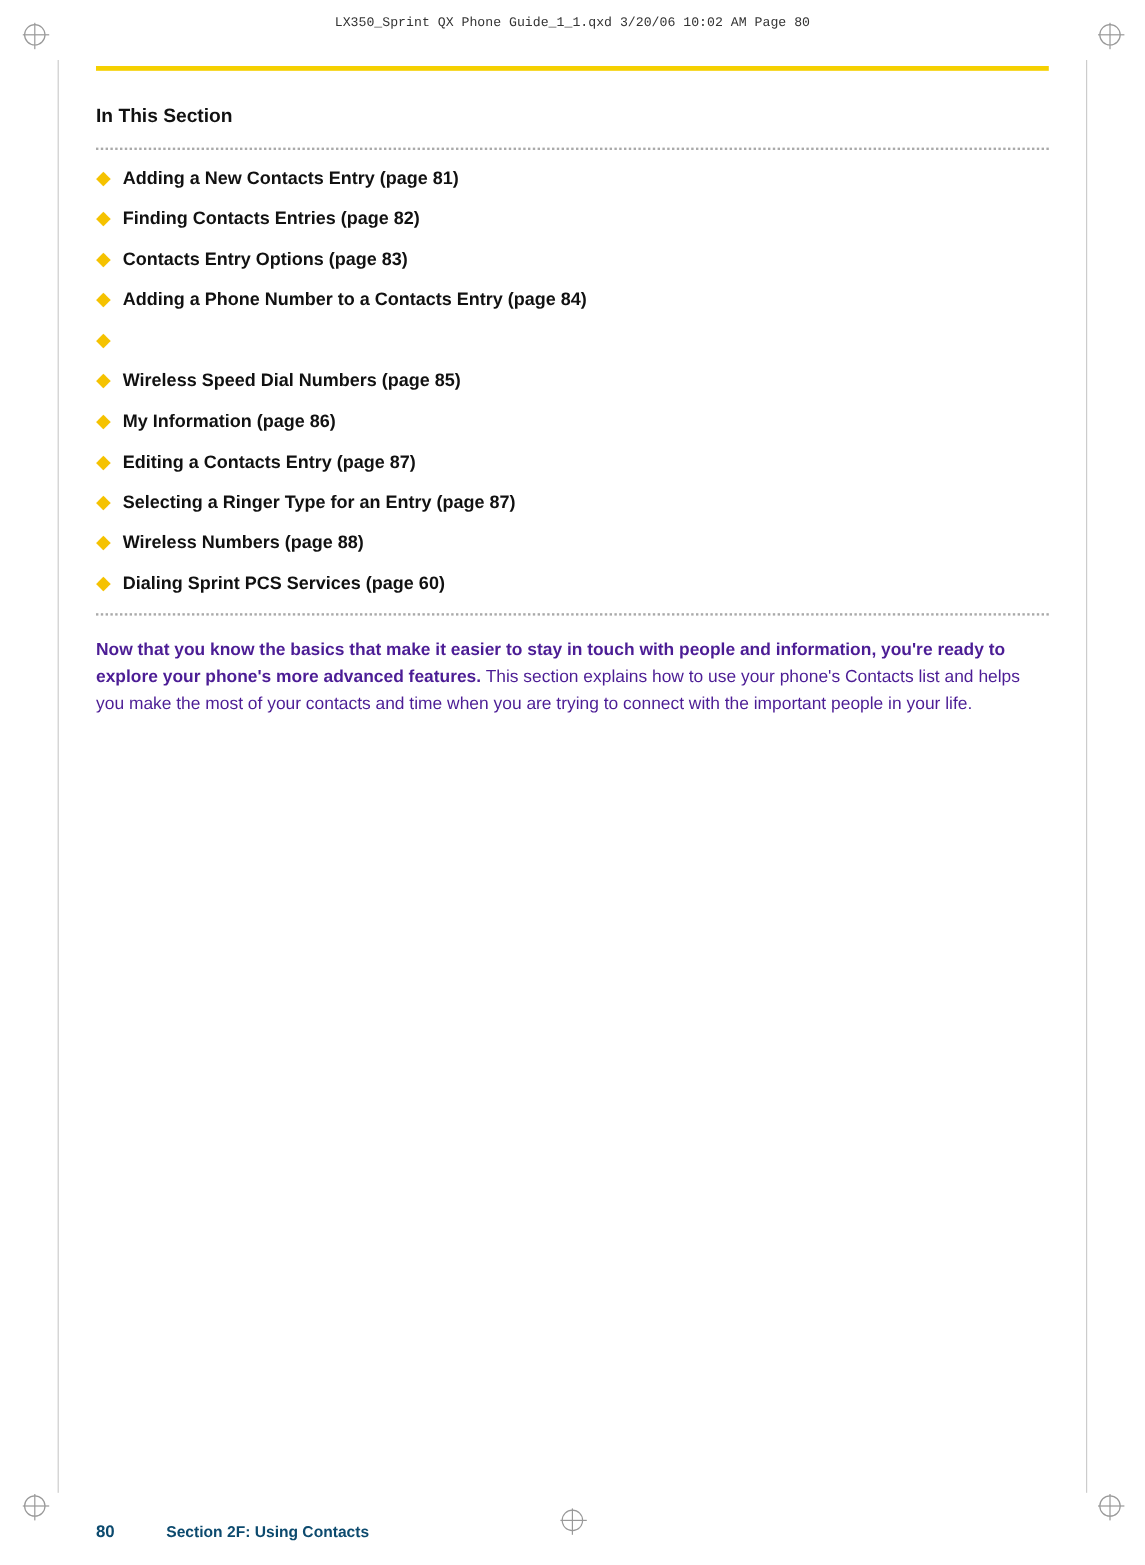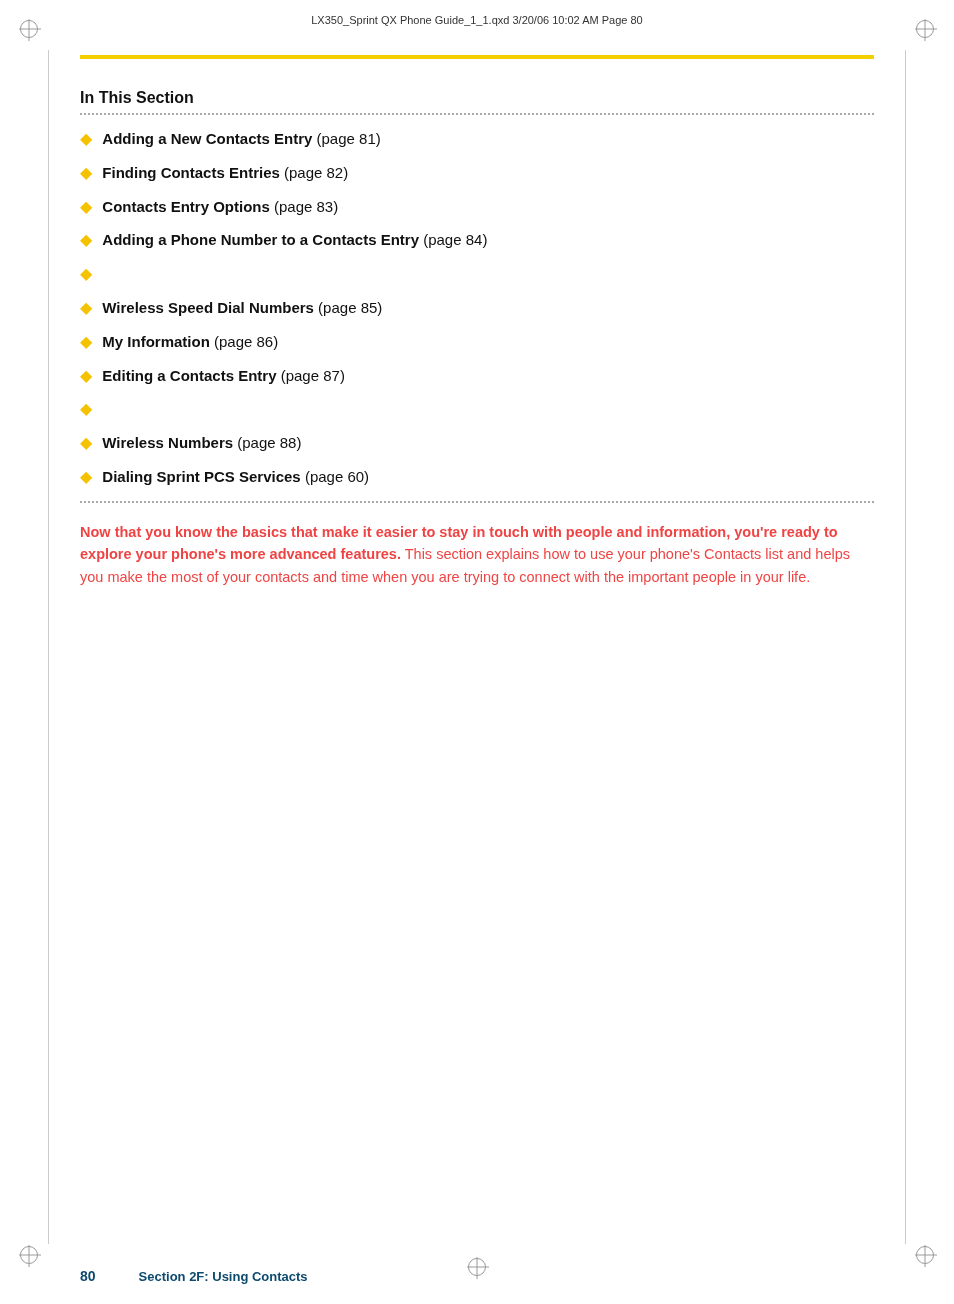--- a/index.html
+++ b/index.html
@@ -22,21 +22,21 @@
       position: absolute;
       top: 0;
       left: 0;
       right: 0;
       height: 32px;
       display: flex;
       align-items: center;
       justify-content: center;
       font-size: 11px;
       color: #333;
-      font-family: Liberation Sans, sans-serif;
+      font-family: Liberation Mono, monospace;
       border-bottom: none;
       padding: 20px 20px;
     }
 
     
     .reg-mark {
       position: absolute;
       width: 18px;
       height: 18px;
       border: 1px solid #999;
@@ -138,21 +138,21 @@
       background: #f5d000;
       margin-bottom: 30px;
       width: 100%;
     }
 
     
     .in-this-section-header {
       font-size: 16px;
       font-weight: bold;
       color: #111;
-      margin-bottom: 6px;
+      margin-bottom: 16px;
     }
 
     
     .dotted-top {
       border-top: 2px dotted #aaa;
       margin-bottom: 14px;
     }
     .dotted-bottom {
       border-bottom: 2px dotted #aaa;
       margin-top: 4px;
@@ -180,27 +180,27 @@
       margin-right: 10px;
       flex-shrink: 0;
       line-height: 1.3;
     }
 
     .item-bold {
       font-weight: bold;
     }
 
     .item-normal {
-      font-weight: normal;
+      font-weight: bold;
     }
 
     
     .description-para {
       font-size: 14.5px;
-      color: #ef4444;
+      color: #4c1d95;
       line-height: 1.55;
       margin-top: 6px;
     }
 
     .description-para .bold-intro {
       font-weight: 900;
     }
 
     
     .page-footer {
@@ -278,20 +278,21 @@
     <li>
       <span class="diamond-icon">◆</span>
       <span><span class="item-bold">My Information</span><span class="item-normal"> (page 86)</span></span>
     </li>
     <li>
       <span class="diamond-icon">◆</span>
       <span><span class="item-bold">Editing a Contacts Entry</span><span class="item-normal"> (page 87)</span></span>
     </li>
     <li>
       <span class="diamond-icon">◆</span>
+      <span><span class="item-bold">Selecting a Ringer Type for an  Entry</span><span class="item-normal"> (page 87)</span></span>
     </li>
     <li>
       <span class="diamond-icon">◆</span>
       <span><span class="item-bold">Wireless Numbers</span><span class="item-normal"> (page 88)</span></span>
     </li>
     <li>
       <span class="diamond-icon">◆</span>
       <span><span class="item-bold">Dialing Sprint PCS Services</span><span class="item-normal"> (page 60)</span></span>
     </li>
   </ul>

